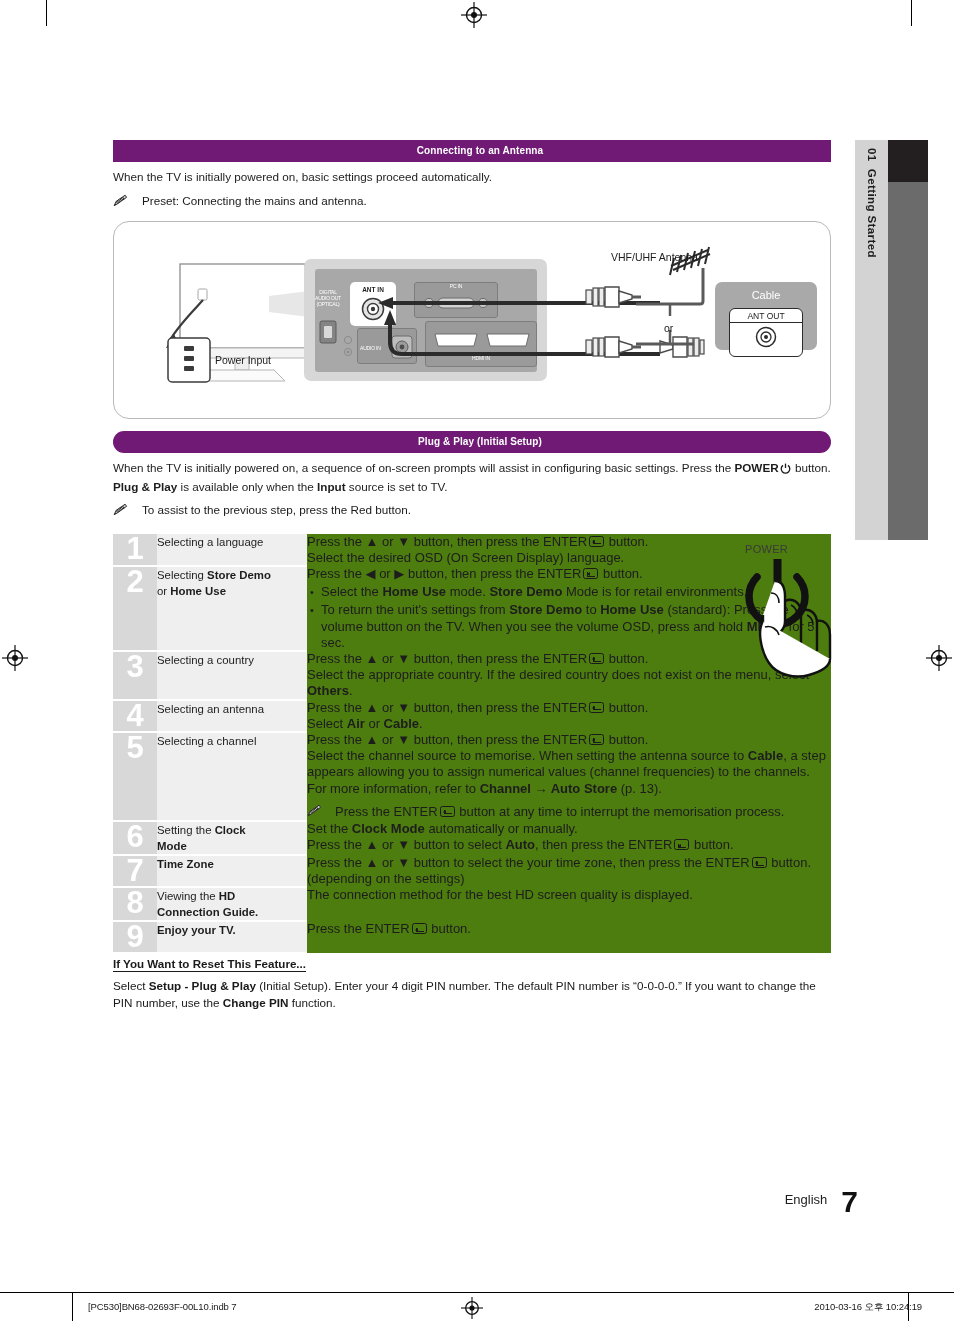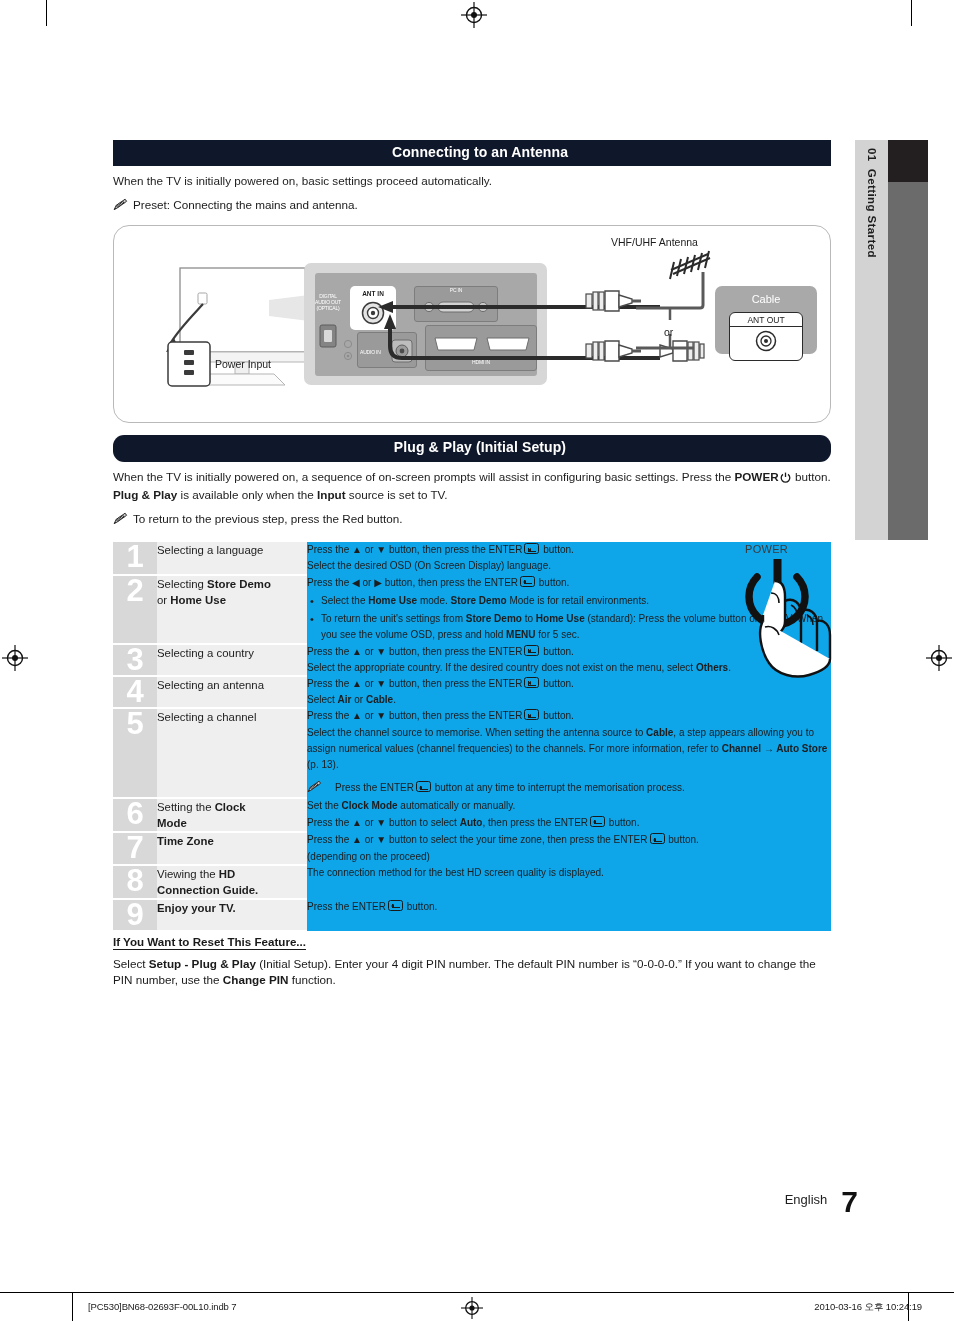--- a/index.html
+++ b/index.html
@@ -18,35 +18,35 @@
   .reg { position:absolute; }
   .reg svg { display:block; }
 
   
   #page { position:absolute; left:0; top:0; width:954px; height:1321px; }
 
   
   .content { position:absolute; left:113px; top:140px; width:718px; }
 
   .band {
-    background:#0f172a; color:#fff;
+    background:#701a75; color:#fff;
     text-align:center;
-    font-size:14px; font-weight:bold;
+    font-size:10px; font-weight:bold;
     letter-spacing:0.1px;
     padding:5px 0 6px 16px;
     line-height:1.1;
   }
 
   p.body {
     font-size:11.7px; line-height:16.5px;
     margin:7px 0 0 0; color:#1d1d1d;
   }
   .note {
     font-size:11.7px; line-height:16.5px;
-    margin:7px 0 0 0; display:flex; gap:5px; align-items:flex-start;
+    margin:7px 0 0 0; display:flex; gap:14px; align-items:flex-start;
   }
   .note .pencil { flex:0 0 auto; margin-top:1px; }
   b, strong { font-weight:bold; }
 
   
   .diagram {
     margin-top:10px;
     border:1px solid #b9b9b9;
     border-radius:16px;
     height:198px;
@@ -83,21 +83,21 @@
     font-size:31px; font-weight:bold; line-height:30px;
     text-align:center; padding-top:3px;
     border-bottom:2px solid #ffffff;
   }
   .c-ttl {
     width:150px; background:#efefef; color:#1d1d1d;
     font-size:11.4px; line-height:16px; padding:6px 6px 8px 8px;
     border-bottom:2px solid #ffffff;
   }
   .c-desc {
-    background:#0ea5e9; font-size:10px; line-height:16.2px;
+    background:#4d7c0f; font-size:13px; line-height:16.2px;
     padding:6px 0 8px 9px; color:#1d1d1d;
   }
   .c-desc .ln { display:block; }
   .c-desc ul { margin:2px 0 0 0; padding:0 0 0 14px; list-style:none; }
   .c-desc li { position:relative; margin-top:2px; line-height:16.2px; }
   .c-desc li:before {
     content:"\2022"; position:absolute; left:-11px; top:0; font-size:11px;
   }
   .c-desc .subnote { display:flex; gap:13px; align-items:flex-start; margin-top:7px; }
 
@@ -341,21 +341,21 @@
           <line x1="40" y1="14" x2="36" y2="31"></line>
           <line x1="47" y1="11" x2="43" y2="28"></line>
           <line x1="54" y1="9" x2="50" y2="26"></line>
           <line x1="61" y1="7" x2="57" y2="24"></line>
           <line x1="68" y1="5" x2="64" y2="22"></line>
           <line x1="75" y1="3" x2="71" y2="20"></line>
         </g>
       </svg>
       <div class="dg-label" style="left:550px;top:100px;">or</div>
 
-      <div class="dg-label" style="left:497px;top:10px;font-size:10.5px;">VHF/UHF Antenna</div>
+      <div class="dg-label" style="left:497px;top:29px;font-size:10.5px;">VHF/UHF Antenna</div>
 
       <div class="cablebox" style="left:601px;top:60px;width:102px;height:68px;">
         <div class="ttl">Cable</div>
         <div class="antout">
           <div class="lab">ANT OUT</div>
           <svg width="24" height="24" viewBox="0 0 24 24" style="margin-top:2px;">
             <circle cx="12" cy="12" r="9.5" fill="#fff" stroke="#2b2b2b" stroke-width="1.5"></circle>
             <circle cx="12" cy="12" r="5" fill="#fff" stroke="#2b2b2b" stroke-width="1.3"></circle>
             <circle cx="12" cy="12" r="2" fill="#2b2b2b"></circle>
           </svg>
@@ -376,21 +376,21 @@
       <span class="pencil">
         <svg width="15" height="13" viewBox="0 0 15 13">
           <g fill="none" stroke="#2a2a2a" stroke-width="1">
             <path d="M1.2 11.6 L3.2 7.4 L12.1 1.2 L13.6 3.3 L4.8 9.6 Z" fill="#cfcfcf"></path>
             <path d="M3.2 7.4 L4.8 9.6"></path>
             <path d="M1.2 11.6 L3.0 10.2"></path>
             <path d="M4.3 6.6 L5.9 8.8 M5.6 5.7 L7.2 7.9 M6.9 4.8 L8.5 7.0 M8.2 3.9 L9.8 6.1 M9.5 3.0 L11.1 5.2"></path>
           </g>
         </svg>
       </span>
-      <span>To return to the previous step, press the Red button.</span>
+      <span>To assist to the previous step, press the Red button.</span>
     </div>
 
     <table class="steps">
       <tbody id="steps-body">
           <tr>
             <td class="c-num">1</td>
             <td class="c-ttl">Selecting a language</td>
             <td class="c-desc">
               <span class="ln">Press the ▲ or ▼ button, then press the ENTER<span class="enterkey"></span> button.</span>
               <span class="ln">Select the desired OSD (On Screen Display) language.</span>
@@ -448,21 +448,21 @@
             <td class="c-desc">
               <span class="ln">Set the <b>Clock Mode</b> automatically or manually.</span>
               <span class="ln">Press the ▲ or ▼ button to select <b>Auto</b>, then press the ENTER<span class="enterkey"></span> button.</span>
             </td>
           </tr>
           <tr>
             <td class="c-num">7</td>
             <td class="c-ttl"><b>Time Zone</b></td>
             <td class="c-desc">
               <span class="ln">Press the ▲ or ▼ button to select the your time zone, then press the ENTER<span class="enterkey"></span> button.</span>
-              <span class="ln">(depending on the proceed)</span>
+              <span class="ln">(depending on the settings)</span>
             </td>
           </tr>
           <tr>
             <td class="c-num">8</td>
             <td class="c-ttl">Viewing the <b>HD</b><br><b>Connection Guide.</b></td>
             <td class="c-desc">
               <span class="ln">The connection method for the best HD screen quality is displayed.</span>
             </td>
           </tr>
           <tr>

